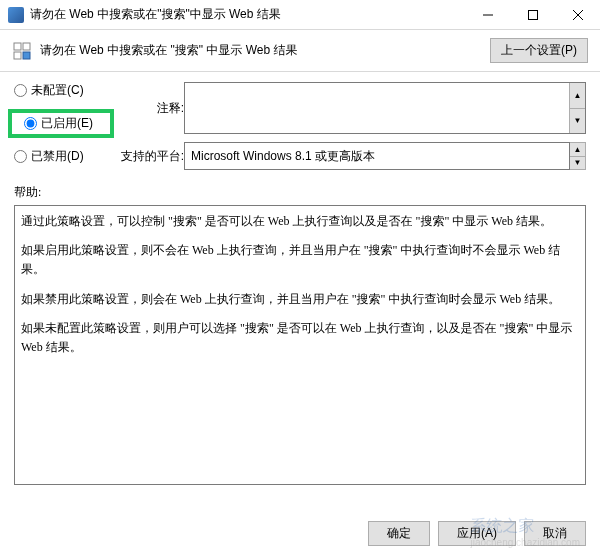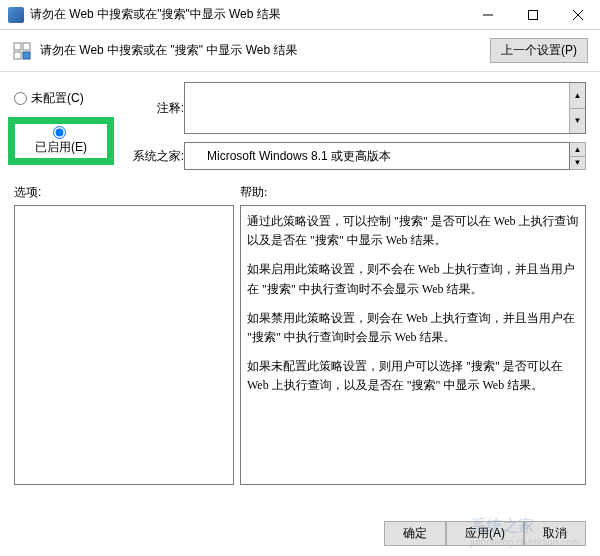--- a/index.html
+++ b/index.html
@@ -11,40 +11,40 @@
 .winbtn { width: 45px; display: flex; align-items: center; justify-content: center; }
 .winbtn svg { width: 10px; height: 10px; }
 .header { padding: 8px 12px; display: flex; align-items: center; border-bottom: 1px solid #d9d9d9; }
 .header-icon { width: 20px; height: 20px; margin-right: 8px; display: flex; align-items: center; justify-content: center; }
 .header-icon svg { width: 18px; height: 18px; }
 .header-title { flex: 1; font-size: 12px; }
 .navbtns { display: flex; gap: 6px; }
 .navbtn { padding: 3px 10px; border: 1px solid #adadad; background: #e1e1e1; font-size: 12px; cursor: pointer; }
 .body { padding: 10px 14px 6px 14px; }
 .radio-row { display: flex; align-items: flex-start; }
-.radios { width: 100px; margin-top: 8px; }
+.radios { width: 100px; }
 .radio { display: flex; align-items: center; margin-bottom: 10px; cursor: pointer; }
 .radio input { margin-right: 4px; }
-.radio.highlight { border: 7px solid #22c55e; padding: 2px 4px; margin-left: -6px; flex-direction: column; }
+.radio.highlight { border: 4px solid #22c55e; padding: 2px 12px; margin-left: -6px; }
 .right-col { flex: 1; }
 .field-row { display: flex; align-items: center; margin-bottom: 8px; }
 .field-label { width: 70px; text-align: right; }
 .textbox { flex: 1; border: 1px solid #7a7a7a; height: 52px; display: flex; }
 .textbox-inner { flex: 1; }
 .spin { width: 16px; display: flex; flex-direction: column; border-left: 1px solid #adadad; }
 .spin-btn { flex: 1; display: flex; align-items: center; justify-content: center; background: #e1e1e1; border-bottom: 1px solid #adadad; font-size: 8px; }
 .spin-btn:last-child { border-bottom: none; }
-.platform-box { flex: 1; border: 1px solid #7a7a7a; height: 28px; display: flex; align-items: center; padding: 0 22px; }
+.platform-box { flex: 1; border: 1px solid #7a7a7a; height: 28px; display: flex; align-items: center; padding: 0 6px; }
 .lower { display: flex; padding: 0 14px; gap: 6px; }
 .col-left { width: 220px; }
 .col-right { flex: 1; font-family: Liberation Serif, serif; }
 .col-label { margin-bottom: 4px; }
 .panel { border: 1px solid #7a7a7a; height: 280px; overflow: auto; padding: 6px; font-size: 12px; line-height: 1.6; }
 .panel p { margin-bottom: 10px; }
-.footer { position: absolute; bottom: 10px; right: 14px; display: flex; gap: 0; }
+.footer { position: absolute; bottom: 10px; right: 14px; display: flex; gap: 8px; }
 .footer button { padding: 3px 18px; border: 1px solid #adadad; background: #e1e1e1; font-size: 12px; cursor: pointer; }
 .watermark { position: absolute; bottom: 8px; right: 20px; opacity: 0.25; font-size: 16px; font-weight: normal; color: #3a6fb5; pointer-events: none; }
 .watermark .sub { font-size: 10px; display: block; color: #888; }
 </style>
 </head>
 <body>
 
 <div class="titlebar">
   <div class="icon"></div>
   <div class="title">请勿在 Web 中搜索或在"搜索"中显示 Web 结果</div>
@@ -87,52 +87,52 @@
   <div class="radio-row">
     <div class="radios">
       <label class="radio">
         <input type="radio" name="state" style="">
         <span>未配置(C)</span>
       </label>
       <label class="radio highlight">
         <input type="radio" name="state" checked="" style="">
         <span>已启用(E)</span>
       </label>
+      <label class="radio">
+        <input type="radio" name="state" style="">
+        <span>已禁用(D)</span>
+      </label>
     </div>
     <div class="right-col">
       <div class="field-row">
         <div class="field-label">注释:</div>
         <div class="textbox">
           <div class="textbox-inner"></div>
           <div class="spin">
             <div class="spin-btn">▲</div>
             <div class="spin-btn">▼</div>
           </div>
         </div>
       </div>
       <div class="field-row">
-        <div class="field-label">系统之家:</div>
+        <div class="field-label">支持的平台:</div>
         <div class="platform-box">
           <span>Microsoft Windows 8.1 或更高版本</span>
           <div style="flex:1"></div>
         </div>
         <div class="spin" style="height:28px;border:1px solid #adadad;border-left:none">
           <div class="spin-btn">▲</div>
           <div class="spin-btn">▼</div>
         </div>
       </div>
     </div>
   </div>
 </div>
 
 <div class="lower">
-  <div class="col-left">
-    <div class="col-label">选项:</div>
-    <div class="panel"></div>
-  </div>
   <div class="col-right">
     <div class="col-label">帮助:</div>
     <div class="panel">
       <p>通过此策略设置，可以控制 "搜索" 是否可以在 Web 上执行查询以及是否在 "搜索" 中显示 Web 结果。</p>
       <p>如果启用此策略设置，则不会在 Web 上执行查询，并且当用户在 "搜索" 中执行查询时不会显示 Web 结果。</p>
       <p>如果禁用此策略设置，则会在 Web 上执行查询，并且当用户在 "搜索" 中执行查询时会显示 Web 结果。</p>
       <p>如果未配置此策略设置，则用户可以选择 "搜索" 是否可以在 Web 上执行查询，以及是否在 "搜索" 中显示 Web 结果。</p>
     </div>
   </div>
 </div>

